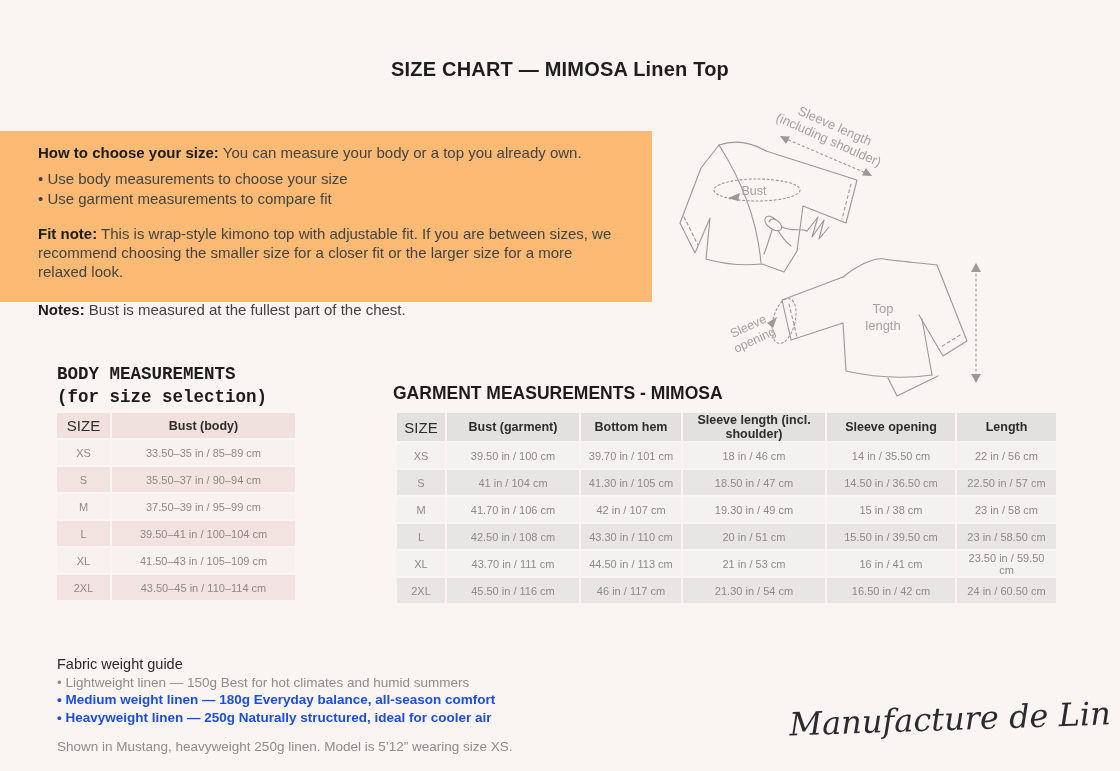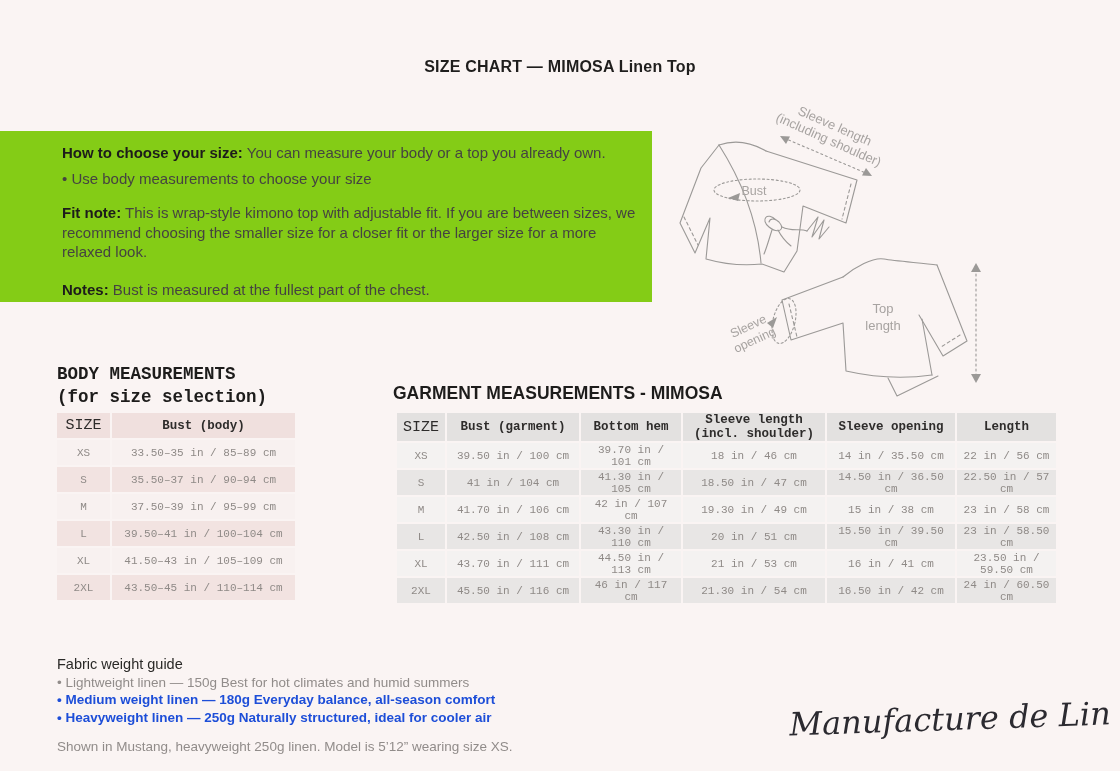--- a/index.html
+++ b/index.html
@@ -3,28 +3,28 @@
 <meta charset="utf-8">
 <style>
   html,body { margin:0; padding:0; }
   .page {
     position:relative; width:1120px; height:771px;
     background:#faf4f3; overflow:hidden;
     font-family:"Liberation Sans", sans-serif; color:#2f2d2c;
   }
   .title {
     position:absolute; top:58px; left:0; width:100%;
-    text-align:center; font-size:16px; font-weight:700;
+    text-align:center; font-size:20px; font-weight:700;
     letter-spacing:.2px; color:#1f1e1d;
   }
   
   .info-box {
     position:absolute; left:0; top:131px; width:652px; height:171px;
-    background:#84cc16; box-sizing:border-box;
-    padding:12px 36px 0 62px; font-size:15px; color:#454341; line-height:1.28;
+    background:#fdba74; box-sizing:border-box;
+    padding:12px 36px 0 38px; font-size:15px; color:#454341; line-height:1.28;
   }
   .info-box b { color:#1d1c1b; }
   .info-box p { margin:0; }
   .howto { margin-bottom:7px !important; }
   .bullet { margin:1px 0; }
   .fitnote { margin-top:15px !important; width:586px; }
   .notes { margin-top:19px !important; }
   
   .diagram { position:absolute; left:670px; top:106px; width:450px; height:296px; }
   .diagram text { fill:#a7a3a1; font-size:13px; font-family:"Liberation Sans",sans-serif; text-anchor:middle; }
@@ -32,21 +32,21 @@
   
   .body-head {
     position:absolute; left:57px; top:363px;
     font-size:17.5px; font-weight:700; line-height:1.32; color:#1d1c1b;font-family:Liberation Mono, monospace;
   }
   .garment-head {
     position:absolute; left:393px; top:383px;
     font-size:17.5px; font-weight:700; color:#1d1c1b;
   }
   
-  table { border-collapse:separate; border-spacing:2px;font-family:Liberation Mono, monospace; }
+  table { border-collapse:separate; border-spacing:2px; }
   th, td { height:25px; text-align:center; padding:0 6px; font-weight:normal; }
   td { font-size:11px; color:#8f8a87; }
   th.size-h { font-size:15px; color:#2e2c2b; }
   th.col-h { font-size:12.5px; font-weight:700; color:#2e2c2b; }
   .body-table { position:absolute; left:55px; top:411px; }
   .body-table th { background:#f0e0de; }
   .body-table tr.odd td { background:#f8f1f0; }
   .body-table tr.even td { background:#f2e3e1; }
   .garment-table { position:absolute; left:395px; top:411px; }
   .garment-table th { background:#e3e1e0; }
@@ -68,20 +68,21 @@
 </head>
 <body>
 
 <div class="page">
 
   <div class="title">SIZE CHART — MIMOSA Linen Top</div>
 
   <div class="info-box">
     <p class="howto"><b>How to choose your size:</b> <span>You can measure your body or a top you already own.</span></p>
     <div class="bullet">• Use body measurements to choose your size</div>
+    <div class="bullet">• Use garment measurements to compare fit</div>
     <p class="fitnote"><b>Fit note:</b> <span>This is wrap-style kimono top with adjustable fit. If you are between sizes, we recommend choosing the smaller size for a closer fit or the larger size for a more relaxed look.</span></p>
     <p class="notes"><b>Notes:</b> <span>Bust is measured at the fullest part of the chest.</span></p>
   </div>
 
   <svg class="diagram" viewBox="0 0 450 296">
     <g stroke="#9b9997" fill="none" stroke-width="1.1" stroke-linejoin="round" stroke-linecap="round">
 
       <path d="M49,39 Q72,31 96,45"></path>
       <path d="M49,39 L31,62 L10,117 L25,147 L40,112 L36,153 Q64,161 92,158 L114,166 L127,145 L133,100 L176,117 L187,74 L96,45"></path>
       <path d="M49,39 C70,72 87,112 91,157"></path>

